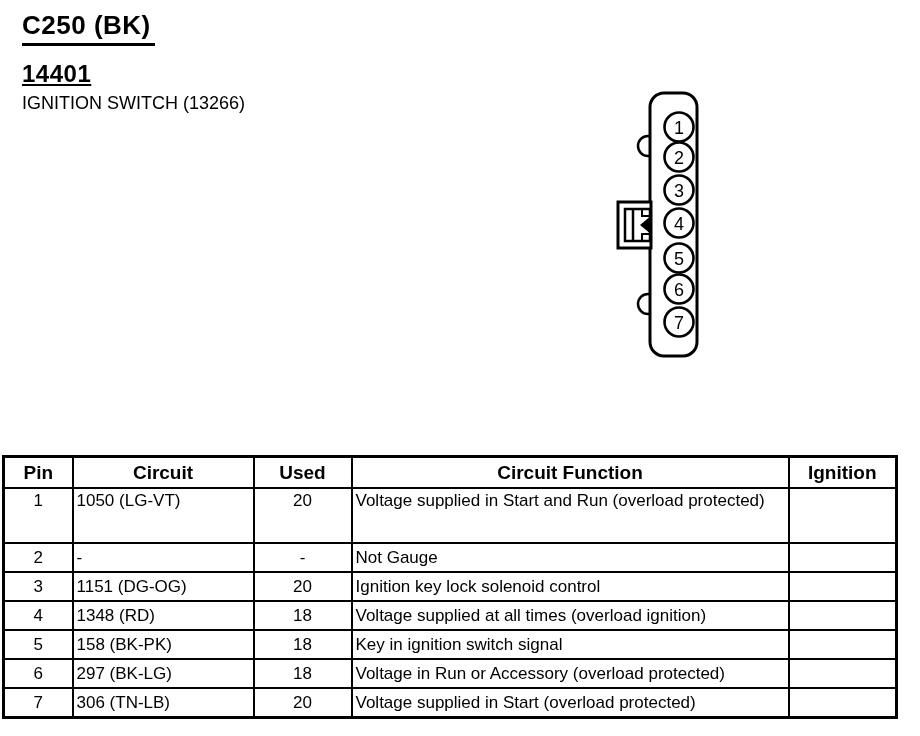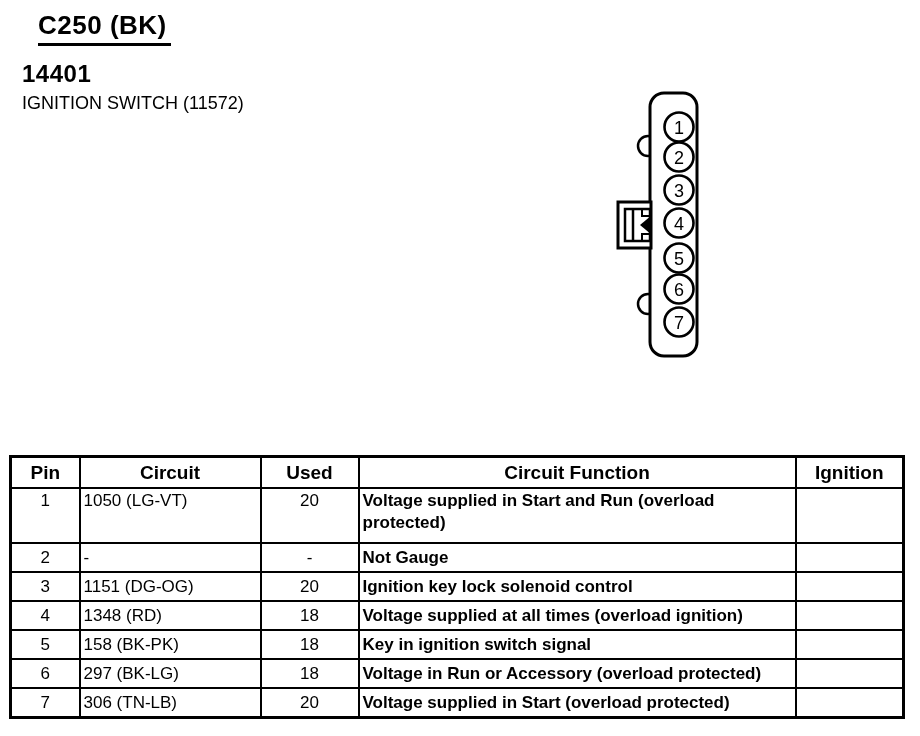--- a/index.html
+++ b/index.html
@@ -13,41 +13,41 @@
   }
   .page { position: absolute; inset: 0; }
 
   
   .connector-id {
     position: absolute; left: 22px; top: 10px;
     font-size: 26px; font-weight: bold;
     border-bottom: 3px solid #000;
     padding: 0 4px 2px 0;
     letter-spacing: 0.5px;
-    margin-left: 16px;
   }
   .part-number {
     position: absolute; left: 22px; top: 60px;
     font-size: 24px; font-weight: bold;
     letter-spacing: 0.5px;
+    text-decoration: underline;
   }
   .part-name {
     position: absolute; left: 22px; top: 93px;
     font-size: 18px; font-weight: normal;
   }
 
   
   .connector-svg {
     position: absolute; left: 598px; top: 82px;
     width: 122px; height: 285px;
   }
 
   
   table.pinout {
-    position: absolute; left: 9px; top: 455px;
+    position: absolute; left: 2px; top: 455px;
     width: 893px;
     border-collapse: collapse;
     table-layout: fixed;
     font-size: 17px;
   }
   table.pinout th, table.pinout td {
     border: 2px solid #000;
     overflow: hidden;
   }
   table.pinout { border: 3px solid #000; }
@@ -58,38 +58,38 @@
   }
   table.pinout td {
     height: 25px;
     padding: 1px 3px;
     vertical-align: middle;
     line-height: 22px;
   }
   td.c-pin   { text-align: center; }
   td.c-circ  { text-align: left; }
   td.c-gauge { text-align: center; margin-left: 43px; }
-  td.c-func  { text-align: left; padding-left: 5px; font-weight: bold; }
+  td.c-func  { text-align: left; padding-left: 5px; }
   td.c-qual  { }
   tr.row-tall td { height: 51px; vertical-align: top; }
 
   col.w-pin   { width: 69px; }
   col.w-circ  { width: 181px; }
   col.w-gauge { width: 98px; }
   col.w-func  { width: 437px; }
   col.w-qual  { width: 108px; }
 </style>
 </head>
 <body>
 
 <div class="page">
 
   <div class="connector-id">C250 (BK)</div>
   <div class="part-number">14401</div>
-  <div class="part-name">IGNITION SWITCH (11572)</div>
+  <div class="part-name">IGNITION SWITCH (13266)</div>
 
   <svg class="connector-svg" viewBox="598 82 122 285" xmlns="http://www.w3.org/2000/svg">
 
     <circle cx="648" cy="146" r="10" fill="#ffffff" stroke="#000000" stroke-width="2.5"></circle>
     <circle cx="648" cy="304" r="10" fill="#ffffff" stroke="#000000" stroke-width="2.5"></circle>
 
     <rect x="650" y="93" width="47" height="263" rx="14" ry="14" fill="#ffffff" stroke="#000000" stroke-width="3"></rect>
 
     <g>
       <rect x="618" y="202" width="33" height="46" fill="#ffffff" stroke="#000000" stroke-width="3"></rect>

